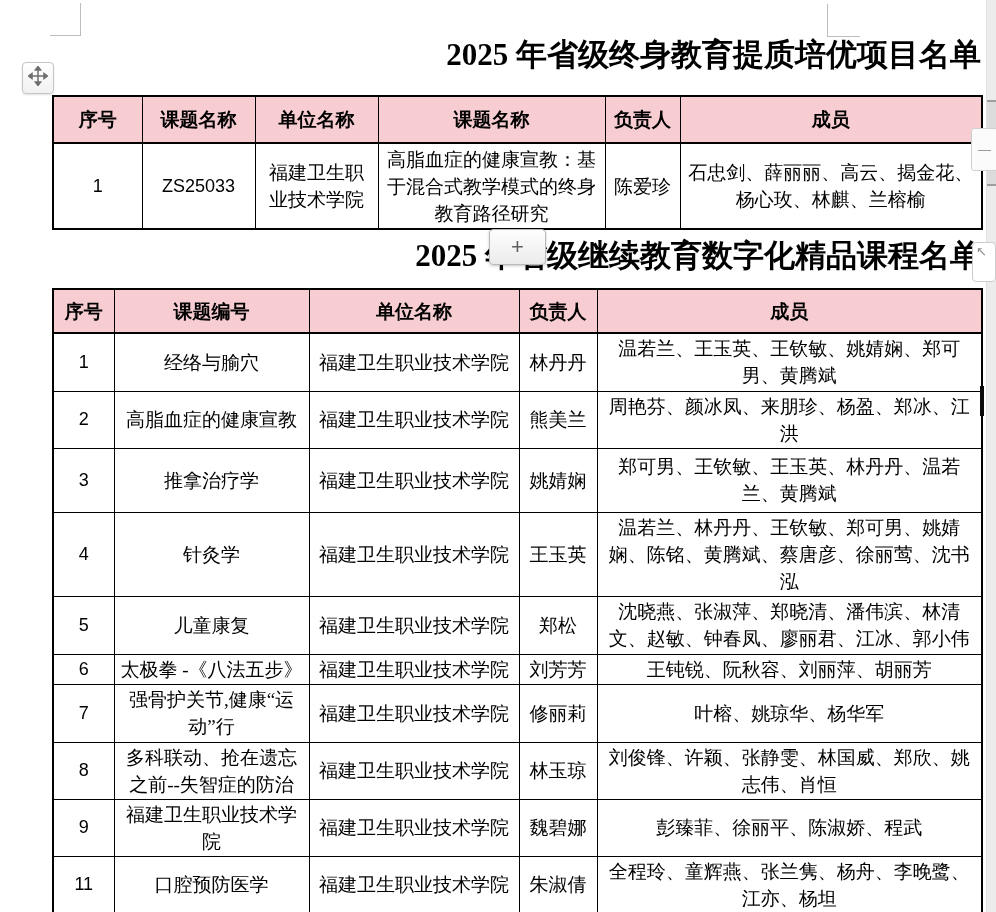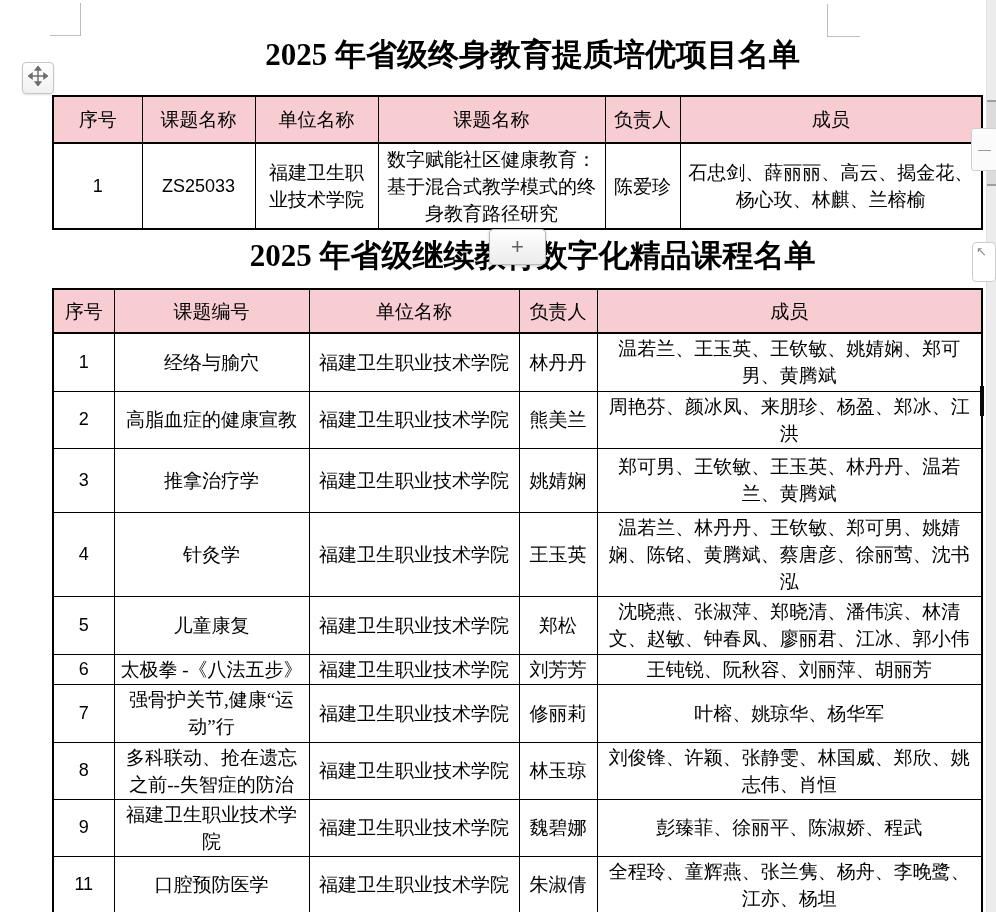--- a/index.html
+++ b/index.html
@@ -32,32 +32,32 @@
   .minus-btn{position:absolute;left:971px;top:128px;width:25px;height:41px;
     background:#fbfbfb;border:1px solid #cfcfcf;border-radius:3px;
     display:flex;align-items:center;justify-content:center;
     font-family:"Liberation Sans",sans-serif;font-size:13px;color:#8e8e8e;z-index:5;}
   .corner-btn{position:absolute;left:972px;top:242px;width:24px;height:40px;
     background:#ffffff;border:1px solid #cccccc;border-radius:4px;
     padding:1px 0 0 3px;box-sizing:border-box;
     font-family:"DejaVu Sans",sans-serif;font-size:13px;color:#8a8a8a;z-index:5;}
   .cursor-bar{position:absolute;left:980px;top:386px;width:4px;height:30px;background:#0a0a0a;z-index:5;}
   
-  .doc-title{position:absolute;left:68px;width:929px;text-align:center;
+  .doc-title{position:absolute;left:52px;width:929px;text-align:right;
     font-weight:bold;font-size:31px;line-height:38px;white-space:nowrap;}
   #title1{top:36px;}
   #title2{top:237px;}
   
   table{position:absolute;left:52px;border-collapse:collapse;table-layout:fixed;
     width:929px;border:2px solid #000;}
   #table1{top:95px;}
   #table2{top:288px;}
   th,td{border:1px solid #000;text-align:center;vertical-align:middle;
     font-size:19px;line-height:27px;padding:1px 6px;overflow:hidden;}
-  thead th{background:var(--hdr,#f8cdd2);font-weight:normal;border-bottom:2px solid #000;}
+  thead th{background:var(--hdr,#f8cdd2);font-weight:bold;border-bottom:2px solid #000;}
   #table1 thead tr{height:47px;}
   #table1 tbody tr{height:86px;}
   #table2 thead tr{height:44px;}
   #table2 tbody tr:nth-child(1){height:58px;}
   #table2 tbody tr:nth-child(2){height:23px;}
   #table2 tbody tr:nth-child(3){height:64px;}
   #table2 tbody tr:nth-child(4){height:83px;}
   #table2 tbody tr:nth-child(5){height:58px;}
   #table2 tbody tr:nth-child(6){height:29px;}
   #table2 tbody tr:nth-child(7){height:58px;}
@@ -108,21 +108,21 @@
       <th>课题名称</th>
       <th>负责人</th>
       <th>成员</th>
     </tr>
   </thead>
   <tbody>
     <tr>
       <td class="num">1</td>
       <td class="num">ZS25033</td>
       <td>福建卫生职业技术学院</td>
-      <td>数字赋能社区健康教育：基于混合式教学模式的终身教育路径研究</td>
+      <td>高脂血症的健康宣教：基于混合式教学模式的终身教育路径研究</td>
       <td>陈爱珍</td>
       <td>石忠剑、薛丽丽、高云、揭金花、杨心玫、林麒、兰榕榆</td>
     </tr>
   </tbody>
 </table>
 
 <div class="doc-title" id="title2">2025 年省级继续教育数字化精品课程名单</div>
 
 <div class="plus-btn">
   <span>+</span>

